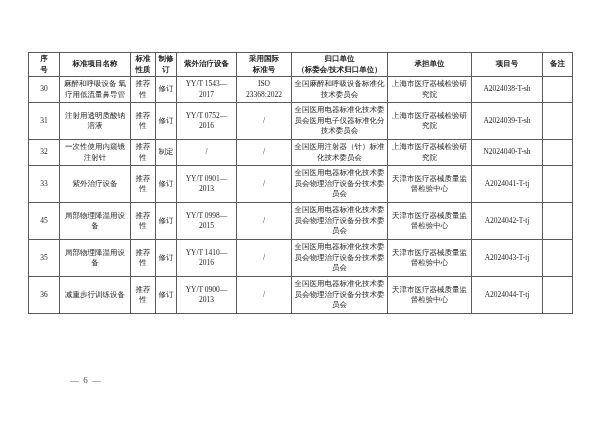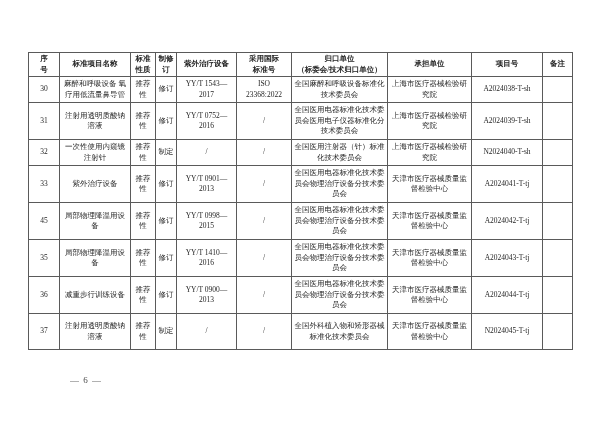--- a/index.html
+++ b/index.html
@@ -168,30 +168,18 @@
         <td>推荐性</td>
         <td>修订</td>
         <td>YY/T 0900—
 2013</td>
         <td>/</td>
         <td>全国医用电器标准化技术委员会物理治疗设备分技术委员会</td>
         <td>天津市医疗器械质量监督检验中心</td>
         <td>A2024044-T-tj</td>
         <td></td>
       </tr>
-      <tr class="h36">
-        <td>37</td>
-        <td>注射用透明质酸钠溶液</td>
-        <td>推荐性</td>
-        <td>制定</td>
-        <td>/</td>
-        <td>/</td>
-        <td>全国外科植入物和矫形器械标准化技术委员会</td>
-        <td>天津市医疗器械质量监督检验中心</td>
-        <td>N2024045-T-tj</td>
-        <td></td>
-      </tr>
     </tbody>
   </table>
 
   <div class="page-footer">— 6 —</div>
 
 </div>
 
 </body></html>

